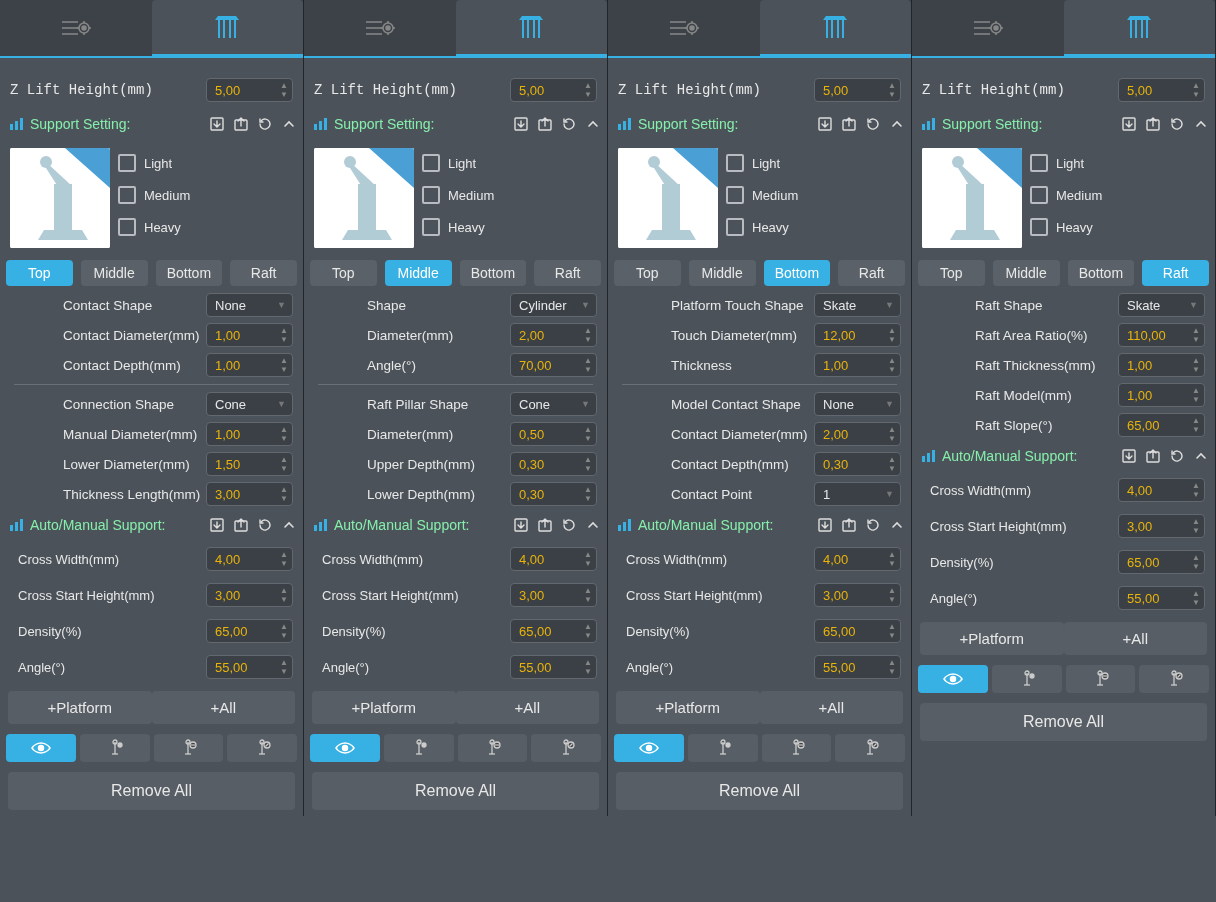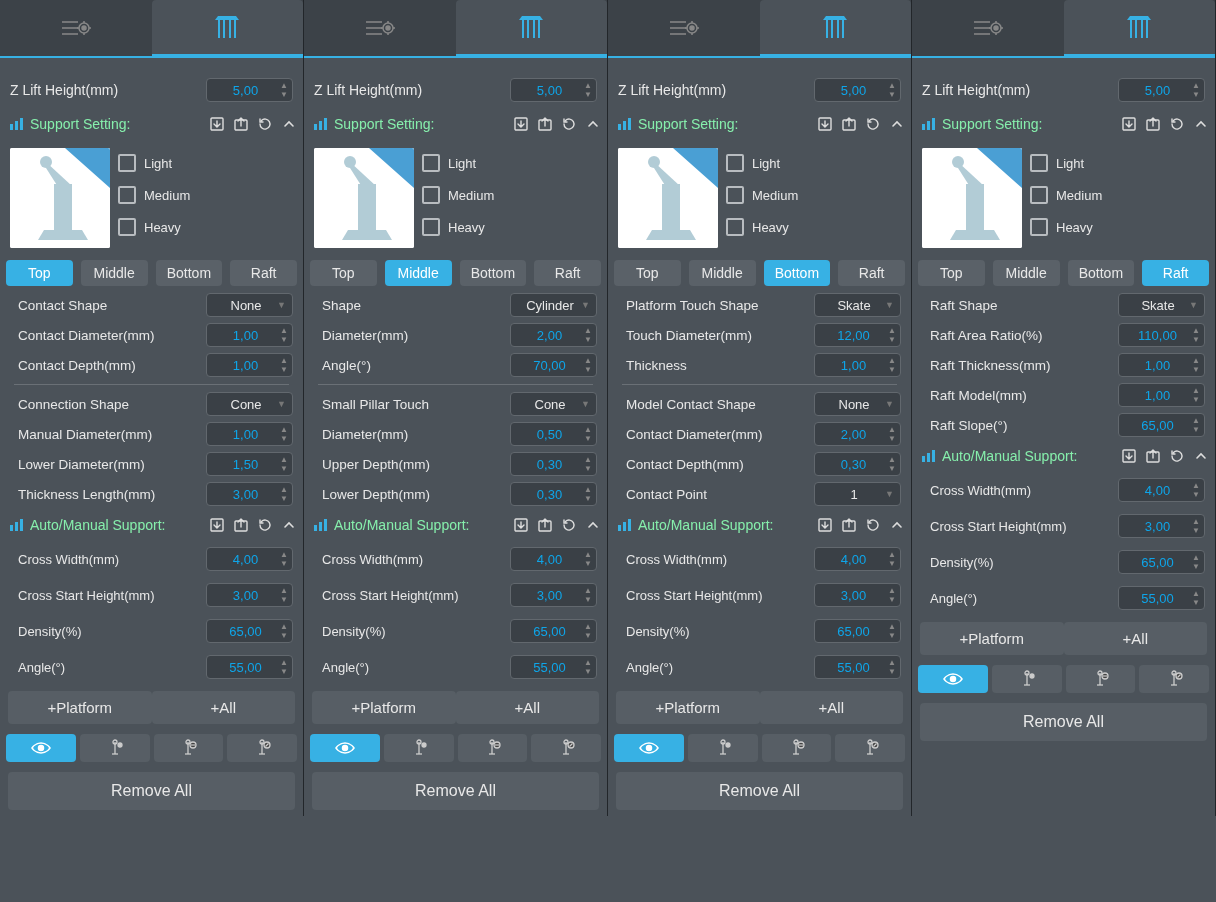--- a/index.html
+++ b/index.html
@@ -3,40 +3,40 @@
 <meta charset="utf-8">
 <style>
 * { box-sizing: border-box; margin: 0; padding: 0; }
 body { background: #4b5259; font-family: "Segoe UI", Arial, sans-serif; font-size: 13px; color: #e8e8e8; display: flex; }
 .panel { width: 304px; background: #4b5259; border-right: 1px solid #22262a; display: flex; flex-direction: column; }
 .tabs-top { display: flex; background: #3c4248; border-bottom: 2px solid #37b1e4; }
 .tab-top { flex: 1; display: flex; align-items: center; justify-content: center; height: 56px; background: #3c4248; cursor: pointer; position:relative;}
 .tab-top.active { background: #4b5259; border-bottom: 2px solid #37b1e4; margin-bottom:-2px; border-top-left-radius: 4px; border-top-right-radius: 4px;}
 .tab-top svg { width: 40px; height: 30px; }
 .row { display: flex; align-items: center; padding: 6px 10px; gap: 8px; }
-.zlabel { flex: 1; font-size: 14px; }
+.zlabel { flex: 1; font-size: 14px; font-family: Liberation Mono, monospace; }
 .spin { display: flex; align-items: center; background: #3a4046; border: 1px solid #62686e; border-radius: 4px; width: 87px; height: 24px; position: relative; padding: 0 16px 0 8px; }
-.spin input { background: transparent; border: none; color: #0ea5e9; width: 100%; font-size: 13px; text-align: center; outline: none; }
+.spin input { background: transparent; border: none; color: #eab308; width: 100%; font-size: 13px; text-align: left; outline: none; }
 .spin .arr { position: absolute; right: 2px; width: 12px; display:flex; flex-direction:column; gap:1px; }
 .spin .arr span { height:8px; display:flex; align-items:center; justify-content:center; color:#888; font-size:8px; line-height:1; cursor:pointer;}
 .sect-head { display: flex; align-items: center; padding: 6px 4px 6px 6px; gap: 4px; }
 .sect-head .title { flex: 1; font-size: 14px; color:#86efac; }
 .sect-head .ico { width: 20px; height: 20px; display: flex; align-items:center; justify-content:center; cursor:pointer; color:#ddd; }
 .profile-row { display: flex; gap: 8px; padding: 8px 10px; }
 .thumb { width: 100px; height: 100px; background: #fff; border-radius: 2px; display:flex; align-items:flex-end; justify-content:center; overflow:hidden; position:relative;}
 .checks { display: flex; flex-direction: column; gap: 14px; padding-top:6px; }
 .chk { display: flex; align-items: center; gap: 8px; cursor:pointer; }
 .chk .box { width: 18px; height: 18px; border: 2px solid #b8bcc0; border-radius: 2px; }
 .pill-tabs { display: flex; gap: 8px; padding: 4px 6px; }
 .pill { flex: 1; background: #5a6168; color: #e8e8e8; text-align: center; padding: 5px 0; border-radius: 4px; font-size: 14px; cursor:pointer; }
 .pill.active { background: #37b1e4; color: #fff; }
-.field-row { display: flex; align-items: center; padding: 4px 10px 4px 18px; height: 30px; }
+.field-row { display: flex; align-items: center; padding: 4px 10px 4px 18px; height: 30px; margin-left: 45px; }
 .field-row .flabel { flex: 1; font-size: 13.5px; color:#e8e8e8; }
 .sel { display: flex; align-items: center; background: #3a4046; border: 1px solid #62686e; border-radius: 4px; width: 87px; height: 24px; padding: 0 6px 0 8px; font-size:13px; cursor:pointer; }
-.sel .sv { flex: 1; text-align: center; }
+.sel .sv { flex: 1; }
 .sel .car { color:#777; font-size:9px; }
 .divider { height: 1px; background: #6a7076; margin: 4px 14px; }
 .btn-pair { display: flex; padding: 6px 8px; }
 .btn-half { flex: 1; background: #575e65; border-radius: 4px; text-align: center; padding: 8px 0; font-size: 15px; cursor:pointer; }
 .btn-quad { display: flex; gap: 4px; padding: 4px 6px; }
 .btn-q { flex: 1; background: #575e65; border-radius: 4px; display:flex; align-items:center; justify-content:center; height: 28px; cursor:pointer; }
 .btn-q.eye { background: #37b1e4; }
 .btn-full { margin: 6px 8px; background: #575e65; border-radius: 4px; text-align:center; padding: 10px 0; font-size: 16px; cursor:pointer; }
 .am-row { display:flex; align-items:center; padding: 4px 10px 4px 18px; height:36px; }
 .am-row .flabel{flex:1;}
@@ -454,21 +454,21 @@
       <div class="spin">
         <input value="70,00" style="">
         <div class="arr">
           <span>▲</span>
           <span>▼</span>
         </div>
       </div>
     </div>
     <div class="divider"></div>
     <div class="field-row">
-      <div class="flabel">Small Pillar Touch</div>
+      <div class="flabel">Raft Pillar Shape</div>
       <div class="sel">
         <span class="sv">Cone</span>
         <span class="car">▼</span>
       </div>
     </div>
     <div class="field-row">
       <div class="flabel">Diameter(mm)</div>
       <div class="spin">
         <input value="0,50" style="">
         <div class="arr">

